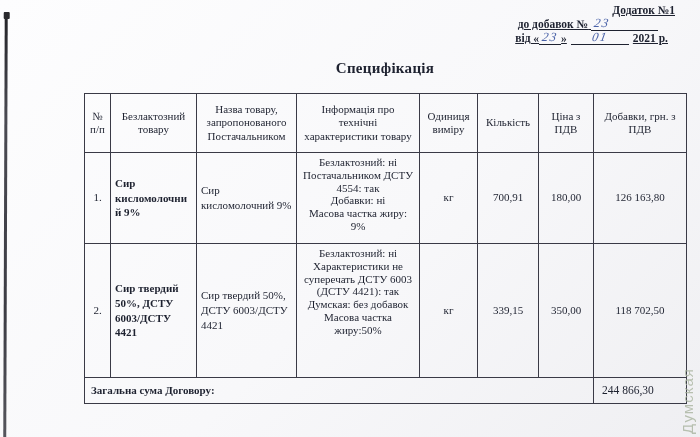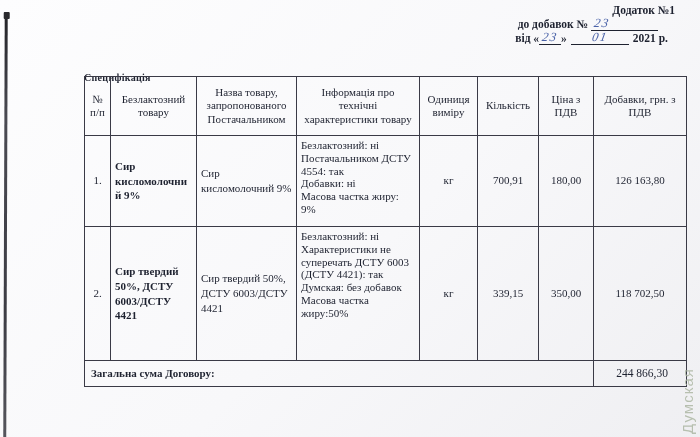--- a/index.html
+++ b/index.html
@@ -17,65 +17,65 @@
     position:absolute;left:4px;top:12px;width:3px;height:425px;
     background:linear-gradient(to bottom,#232327,#4a4a52 25%,#3c3c44 70%,#55555c);
     transform:rotate(0.2deg);
   }
   .scan-edge::before{
     content:"";position:absolute;left:-1px;top:0;width:6px;height:7px;
     background:#2a2a2e;border-radius:1px;
   }
   .doc-header{
     position:absolute;top:3px;right:14px;text-align:right;
-    font-size:11.5px;font-weight:bold;line-height:14px;white-space:nowrap;
+    font-size:11.5px;font-weight:bold;line-height:14px;white-space:nowrap;text-decoration:underline;
   }
   .doc-header .h-line1{margin-right:11px;}
   .doc-header .h-line2{margin-right:28px;}
   .doc-header .h-line3{margin-right:18px;}
   .hw-underline{
     display:inline-block;border-bottom:1.4px solid var(--text,#1e2230);
     text-align:left;vertical-align:bottom;line-height:13px;
   }
   .hw-long{width:64px;padding-left:3px;}
   .hw-short{width:22px;text-align:center;}
   .hw-mid{width:58px;text-align:center;margin:0 4px;}
   .handwritten{
     color:var(--handwriting_ink,#4a62a8);
     font-style:italic;font-weight:normal;font-size:12.5px;
     letter-spacing:1.5px;display:inline-block;transform:skewX(-10deg);
   }
   .doc-title{
-    position:absolute;left:84px;top:72px;width:602px;
-    text-align:left;font-size:10px;font-weight:bold;letter-spacing:.3px;
+    position:absolute;left:84px;top:60px;width:602px;
+    text-align:center;font-size:15px;font-weight:bold;letter-spacing:.3px;
   }
   table.spec-table{
-    position:absolute;left:84px;top:76px;width:602px;
+    position:absolute;left:84px;top:93px;width:602px;
     border-collapse:collapse;table-layout:fixed;
     font-size:11px;line-height:1.2;
   }
   .spec-table th,.spec-table td{
     border:1.2px solid #3a3a46;padding:2px 4px;
     overflow-wrap:break-word;word-wrap:break-word;
   }
   .spec-table th{
     font-weight:normal;text-align:center;vertical-align:middle;
     height:auto;
   }
   tr.hdr{height:59px;}
   tr.r1{height:91px;}
   tr.r2{height:134px;}
   tr.sum1{height:26px;}
   tr.sum2{height:25px;}
   td.c{text-align:center;vertical-align:middle;}
   td.name{font-weight:bold;text-align:left;vertical-align:middle;line-height:1.35;}
   td.supplier{text-align:left;vertical-align:middle;line-height:1.35;}
-  td.info{text-align:left;vertical-align:top;line-height:1.16;padding-top:3px;}
+  td.info{text-align:center;vertical-align:top;line-height:1.16;padding-top:3px;}
   td.sum-label{font-weight:bold;text-align:left;padding-left:6px;vertical-align:middle;font-size:11px;}
-  td.sum-value{text-align:center;padding-left:8px;vertical-align:middle;font-size:11.5px;}
+  td.sum-value{text-align:left;padding-left:8px;vertical-align:middle;font-size:11.5px;}
   .watermark{
     position:absolute;right:1px;top:328px;height:106px;width:20px;
     writing-mode:vertical-rl;transform:rotate(180deg);
     font-family:"Liberation Sans","DejaVu Sans",sans-serif;
     font-size:15px;letter-spacing:1px;
     color:var(--watermark,#a9b49f);opacity:.8;
   }
 </style>
 </head>
 <body>

